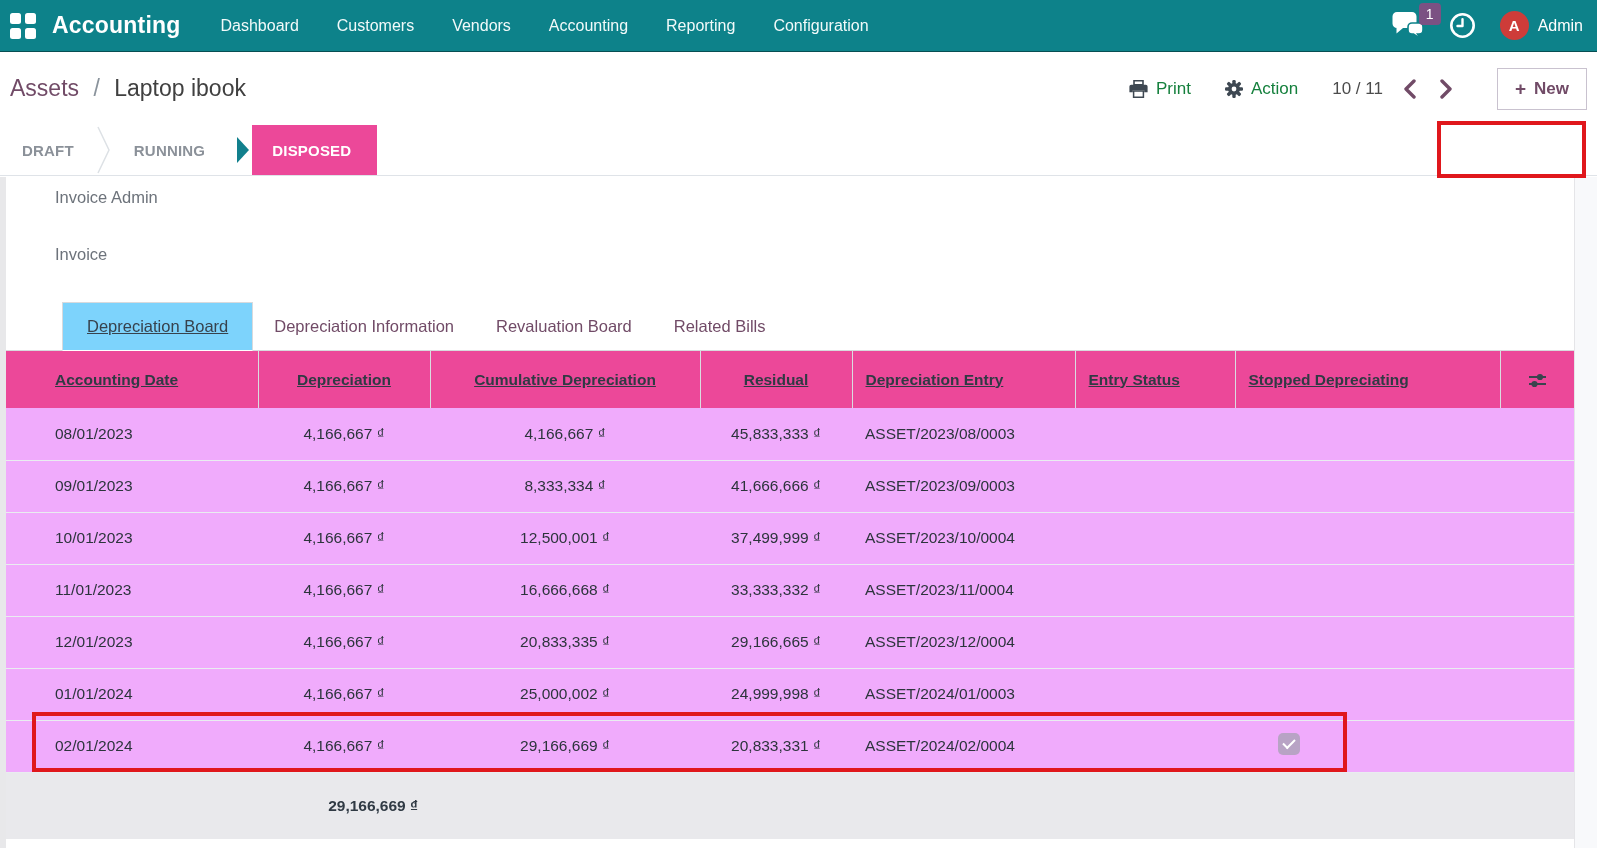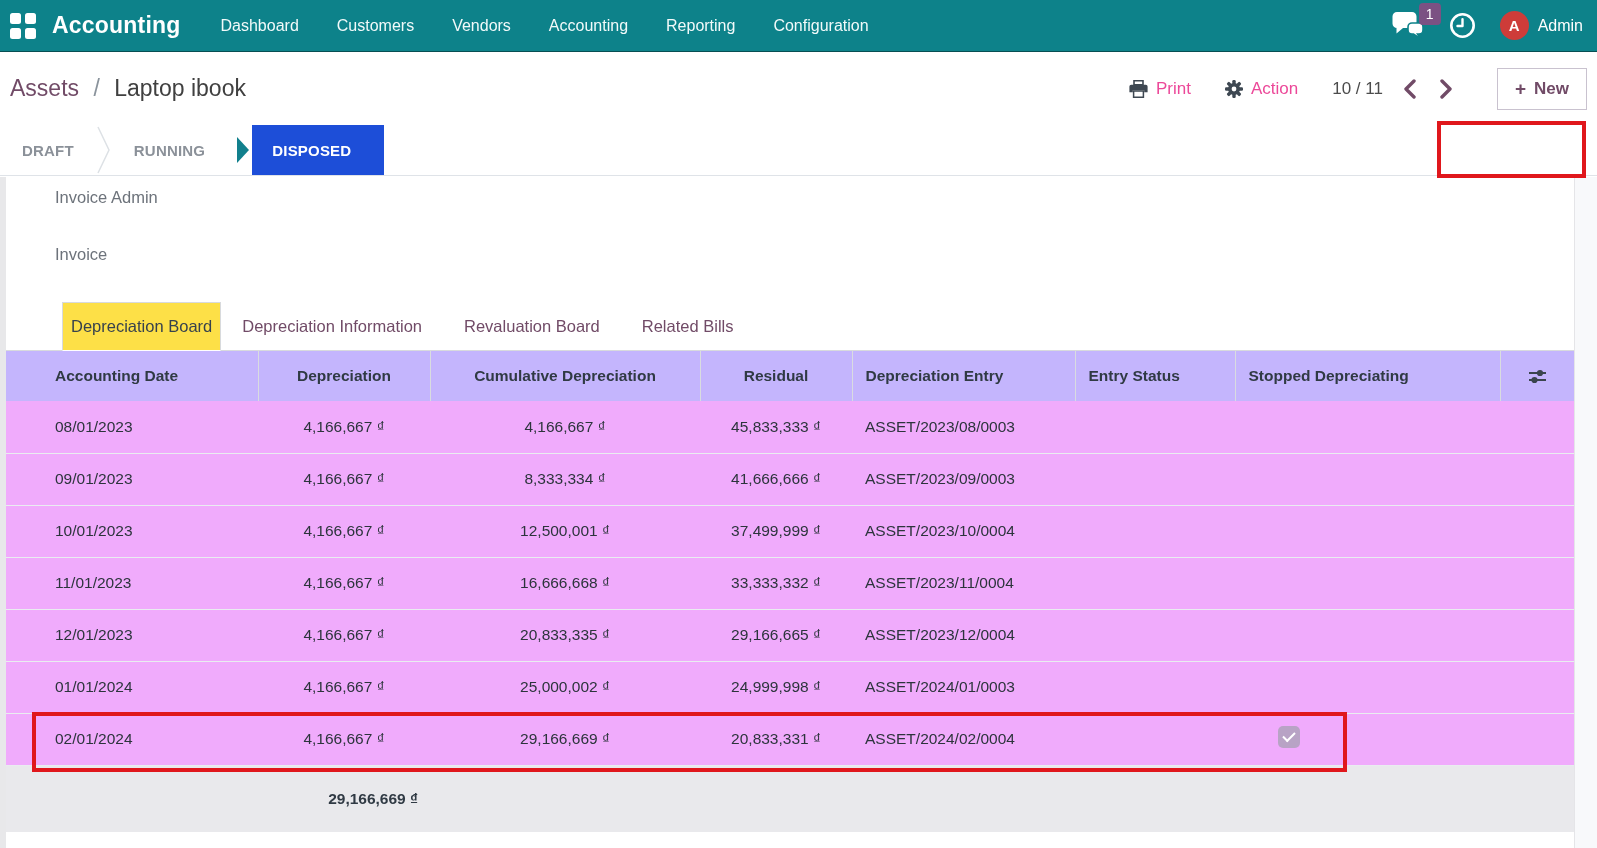--- a/index.html
+++ b/index.html
@@ -32,65 +32,65 @@
   .user { display:flex; align-items:center; gap:9px; cursor:pointer; }
   .user-name { font-size:16px; }
 
   
   .control-panel { height:73px; display:flex; align-items:center; padding:0 10px; }
   .breadcrumb { font-size:23px; }
   .breadcrumb .bc-parent { color:#714B67; cursor:pointer; text-decoration:none; }
   .breadcrumb .bc-sep { color:#8a939c; margin:0 8px; }
   .breadcrumb .bc-current { color:#404040; }
   .cp-right { margin-left:auto; display:flex; align-items:center; gap:34px; }
-  .cp-btn { display:flex; align-items:center; gap:8px; font-size:17px; color:#ec4899; cursor:pointer; background:none; border:none; font-family:inherit; }
+  .cp-btn { display:flex; align-items:center; gap:8px; font-size:17px; color:#15803d; cursor:pointer; background:none; border:none; font-family:inherit; }
   .pager { display:flex; align-items:center; gap:18px; }
   .pager-value { font-size:17px; color:#4c4c4c; }
   .pager-arrow { background:none; border:none; cursor:pointer; padding:2px; }
   .new-btn {
     margin-left:8px; border:1px solid #c9c2cf; background:#fff; color:#714B67;
     font-size:17px; font-weight:700; padding:9px 17px; display:flex; gap:8px; align-items:center;
     cursor:pointer; font-family:inherit;
   }
   .new-btn .plus { font-size:19px; font-weight:700; }
 
   
   .statusbar {
     height:51px; border-bottom:1px solid #dfe3e8; display:flex; align-items:center;
     overflow:hidden;
   }
   .sb-state { font-size:15px; font-weight:700; color:#8b9199; padding:0 22px; cursor:pointer; letter-spacing:.2px; }
   .sb-sep { flex:0 0 auto; }
   .sb-arrow { width:0; height:0; border-top:13px solid transparent; border-bottom:13px solid transparent; border-left:12px solid #11808d; margin:0 3px 0 10px; }
   .sb-state.active {
-    background:#1d4ed8; color:#fff; height:51px; display:flex; align-items:center;
-    padding:0 33px 0 20px; cursor:default;
+    background:#ec4899; color:#fff; height:51px; display:flex; align-items:center;
+    padding:0 26px 0 20px; cursor:default;
   }
 
   
   .sheet { position:relative; height:672px; background:#fff; }
   .edge-left { position:absolute; left:0; top:1px; bottom:0; width:6px; background:#e8e8ea; }
   .edge-right { position:absolute; right:0; top:1px; bottom:0; width:23px; background:#f8f9fb; border-left:1px solid #e5e5e8; }
   .field-label { font-size:16.5px; color:#6d737b; margin-left:55px; }
   .field-invoice-line { padding-top:12px; }
   .field-invoice { margin-top:38px; }
 
   
   .tabbar { display:flex; align-items:flex-end; border-bottom:1px solid #d8dadd; margin-top:38px; padding-left:62px; }
   .tab { font-size:16.5px; padding:14px 21px; color:#714B67; cursor:pointer; }
   .tab.active {
-    color:#37424d; background:#fde047; border:1px solid #d8dadd; border-bottom:1px solid #fff;
-    margin-bottom:-1px; padding:14px 8px; cursor:default;
+    color:#37424d; background:#7dd3fc; border:1px solid #d8dadd; border-bottom:1px solid #fff;
+    margin-bottom:-1px; padding:14px 24px; cursor:default;text-decoration:underline;
   }
 
   
   table.list { border-collapse:collapse; table-layout:fixed; width:1568px; margin-left:6px; }
   .list th {
-    background:#c4b5fd; height:50px; font-size:15.5px; font-weight:700; color:#303a44;
-    border-right:1px solid #d9dce0; text-align:left; padding:0 13px; white-space:nowrap; overflow:hidden;
+    background:#ec4899; height:57px; font-size:15.5px; font-weight:700; color:#303a44;
+    border-right:1px solid #d9dce0; text-align:left; padding:0 13px; white-space:nowrap; overflow:hidden;text-decoration:underline;
   }
   .list th:last-child { border-right:none; }
   .list th.num, .list td.num { text-align:center; }
   .list th.first, .list td.first { padding-left:49px; }
   .list td { height:52px; font-size:15.5px; color:#2c343c; padding:0 13px; border-bottom:1px solid #e9edf0; white-space:nowrap; overflow:hidden; background:#f0abfc; cursor:pointer; }
   .list th.col-opt { text-align:center; padding:0; }
   .opt-icon { display:inline-flex; cursor:pointer; vertical-align:middle; }
   .checkbox {
     display:none; width:22px; height:22px; background:#b8a3c5; border-radius:5px;
     position:relative; margin-left:30px; cursor:pointer;

